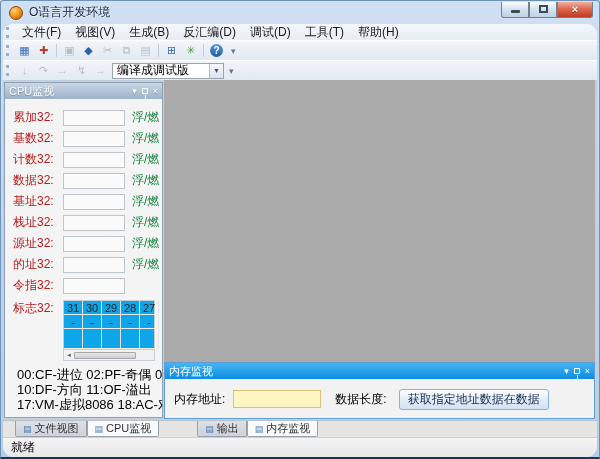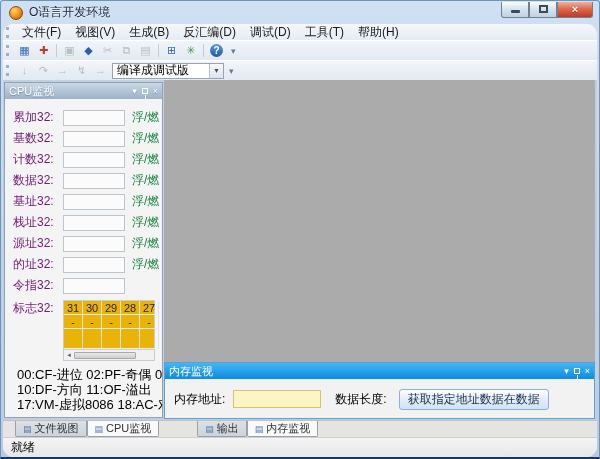--- a/index.html
+++ b/index.html
@@ -46,25 +46,25 @@
   .panel-header { height:16px; display:flex; align-items:center; padding:0 4px; font-size:11px; color:#fff; }
   .hdr-icons { margin-left:auto; display:flex; align-items:center; gap:5px; }
   .hdr-glyph { font-size:9px; line-height:1; }
   .pin-glyph { position:relative; width:6px; height:6px; border:1px solid currentColor; display:inline-block; }
   .pin-glyph::after { content:""; position:absolute; left:2px; top:6px; width:1px; height:4px; background:currentColor; }
   
   .cpu-panel { left:1px; top:2px; width:159px; height:336px; }
   .cpu-panel .panel-header { background:linear-gradient(#c9d6e4,#9db3c9); color:#fdfdfd; text-shadow:0 1px 1px rgba(70,90,110,.5); }
   .cpu-body { padding:8px 0 0 8px; font-size:12px; }
   .reg-row { display:flex; align-items:center; height:21px; white-space:nowrap; }
-  .reg-label { width:50px; flex:none; color:#701a75; }
+  .reg-label { width:50px; flex:none; color:#b91c1c; }
   .reg-input { width:62px; height:16px; border:1px solid #bcc4cc; background:#fbfbfb; flex:none; font-size:11px; padding:0 2px; }
   .reg-suffix { margin-left:7px; color:#15803d; overflow:hidden; }
   .flags-row { display:flex; margin-top:4px; }
-  .flags-grid { width:92px; background:#eab308; border:1px solid #c6cdd5; font-size:11px; color:#222; }
+  .flags-grid { width:92px; background:#0ea5e9; border:1px solid #c6cdd5; font-size:11px; color:#222; }
   .fg-row { display:flex; }
   .fg-cell { width:19px; text-align:center; border-right:1px solid #e4e4e4; border-bottom:1px solid #ececec; height:14px; line-height:14px; flex:none; }
   .fg-cell.empty { height:20px; }
   .hscroll { height:11px; background:#f1f1f1; border-top:1px solid #cfcfcf; display:flex; align-items:center; }
   .hs-arrow { width:10px; font-size:7px; color:#5a6470; text-align:center; }
   .hs-thumb { width:62px; height:7px; background:linear-gradient(#e8e8e8,#cfcfcf); border:1px solid #a8a8a8; border-radius:1px; }
   .legend { margin-top:6px; padding-left:4px; font-size:13px; line-height:15px; color:#000; }
   .legend div { white-space:nowrap; overflow:hidden; }
   
   .main-area { position:absolute; left:161px; top:0; right:2px; height:282px; background:#ababab; }

